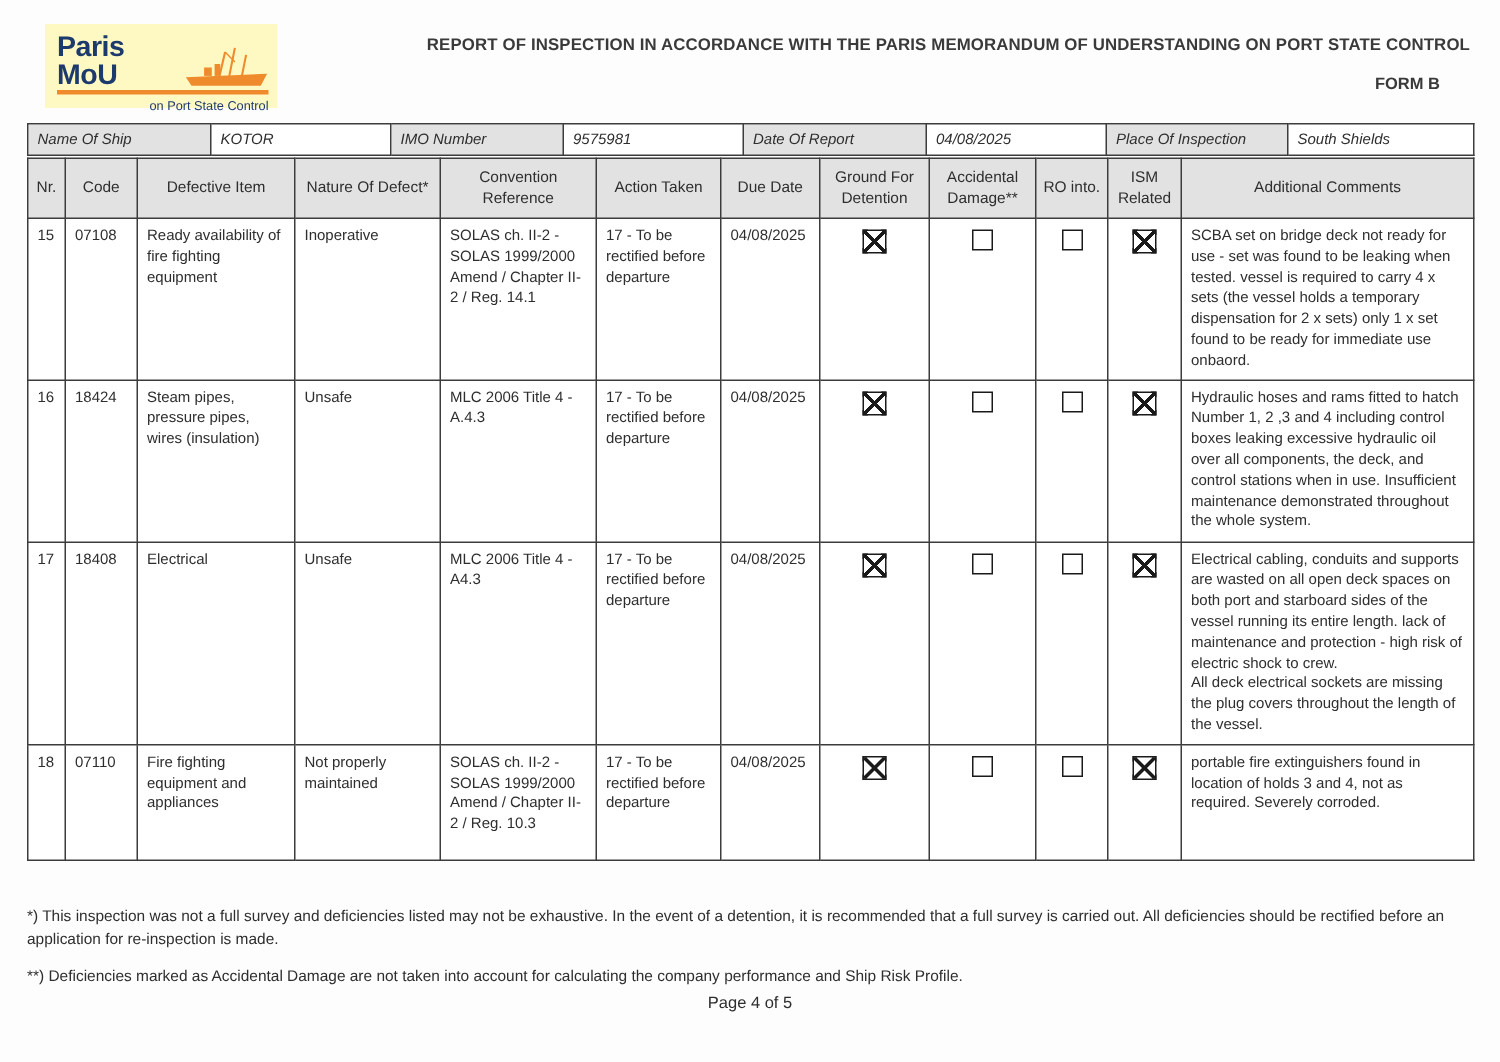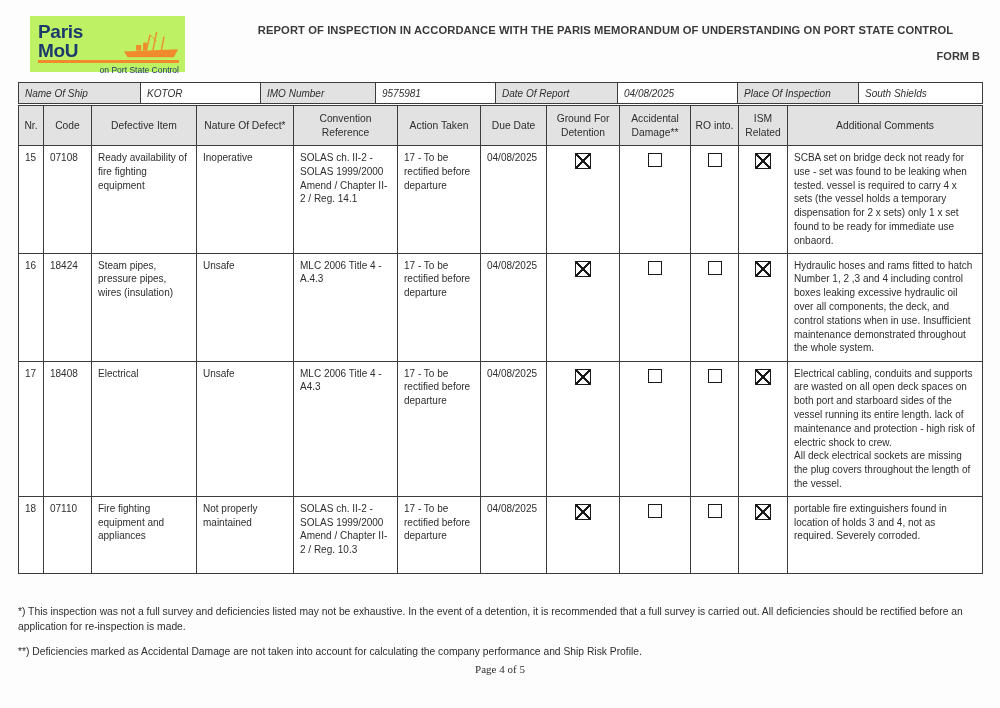--- a/index.html
+++ b/index.html
@@ -7,35 +7,35 @@
   .page {
     position:relative; width:1000px; height:708px; margin:0 auto;
     background:#fdfdfd; color:#2e2e2e;
     font-family:"Liberation Sans", sans-serif;
     overflow:hidden;
   }
 
   
   .logo {
     position:absolute; left:30px; top:16px; width:155px; height:56px;
-    background:#bef264; padding:6px 6px 3px 8px;
+    background:#fef9c3; padding:6px 6px 3px 8px;
   }
   .logo-row { display:flex; align-items:flex-end; }
   .brand { font-size:19px; font-weight:bold; color:#1d3a6d; letter-spacing:-0.3px; line-height:1; }
   .ship-svg { width:56px; height:30px; margin-left:3px; flex:0 0 auto; }
   .logo-line { height:3px; background:#ef8b2c; margin-top:0px; }
   .tagline { font-size:8.5px; color:#1d3a6d; text-align:right; margin-top:2px; }
 
   .title {
-    position:absolute; left:215px; right:4px; top:24px;
-    text-align:center; font-size:11.2px; font-weight:600; color:#3a3a3a;
+    position:absolute; left:215px; right:20px; top:24px;
+    text-align:right; font-size:11.2px; font-weight:600; color:#3a3a3a;
     letter-spacing:0.1px;
   }
   .form-label {
-    position:absolute; right:20px; top:50px;
+    position:absolute; right:40px; top:50px;
     font-size:11px; font-weight:600; color:#3a3a3a;margin-left:11px;
   }
 
   
   table { border-collapse:collapse; table-layout:fixed; }
   td, th { border:1.5px solid #3c3c3c; font-weight:normal; }
 
   .shipinfo {
     position:absolute; left:18px; top:82px; width:964px;font-style:italic;
   }
@@ -80,21 +80,21 @@
 
   
   .footnotes {
     position:absolute; left:18px; top:604px; width:964px;
     font-size:10.3px; color:#2e2e2e; line-height:1.5;
   }
   .footnotes p { margin:0; }
   .footnotes p + p { margin-top:9px; }
   .pagefooter {
     position:absolute; left:0; top:663px; width:100%;
-    text-align:center; font-size:11px; color:#2e2e2e;font-family:Liberation Serif, serif;
+    text-align:center; font-size:11px; color:#2e2e2e;
   }
 </style>
 </head>
 <body>
 
 <div class="page">
 
   <div class="logo">
     <div class="logo-row">
       <span class="brand">Paris MoU</span>

